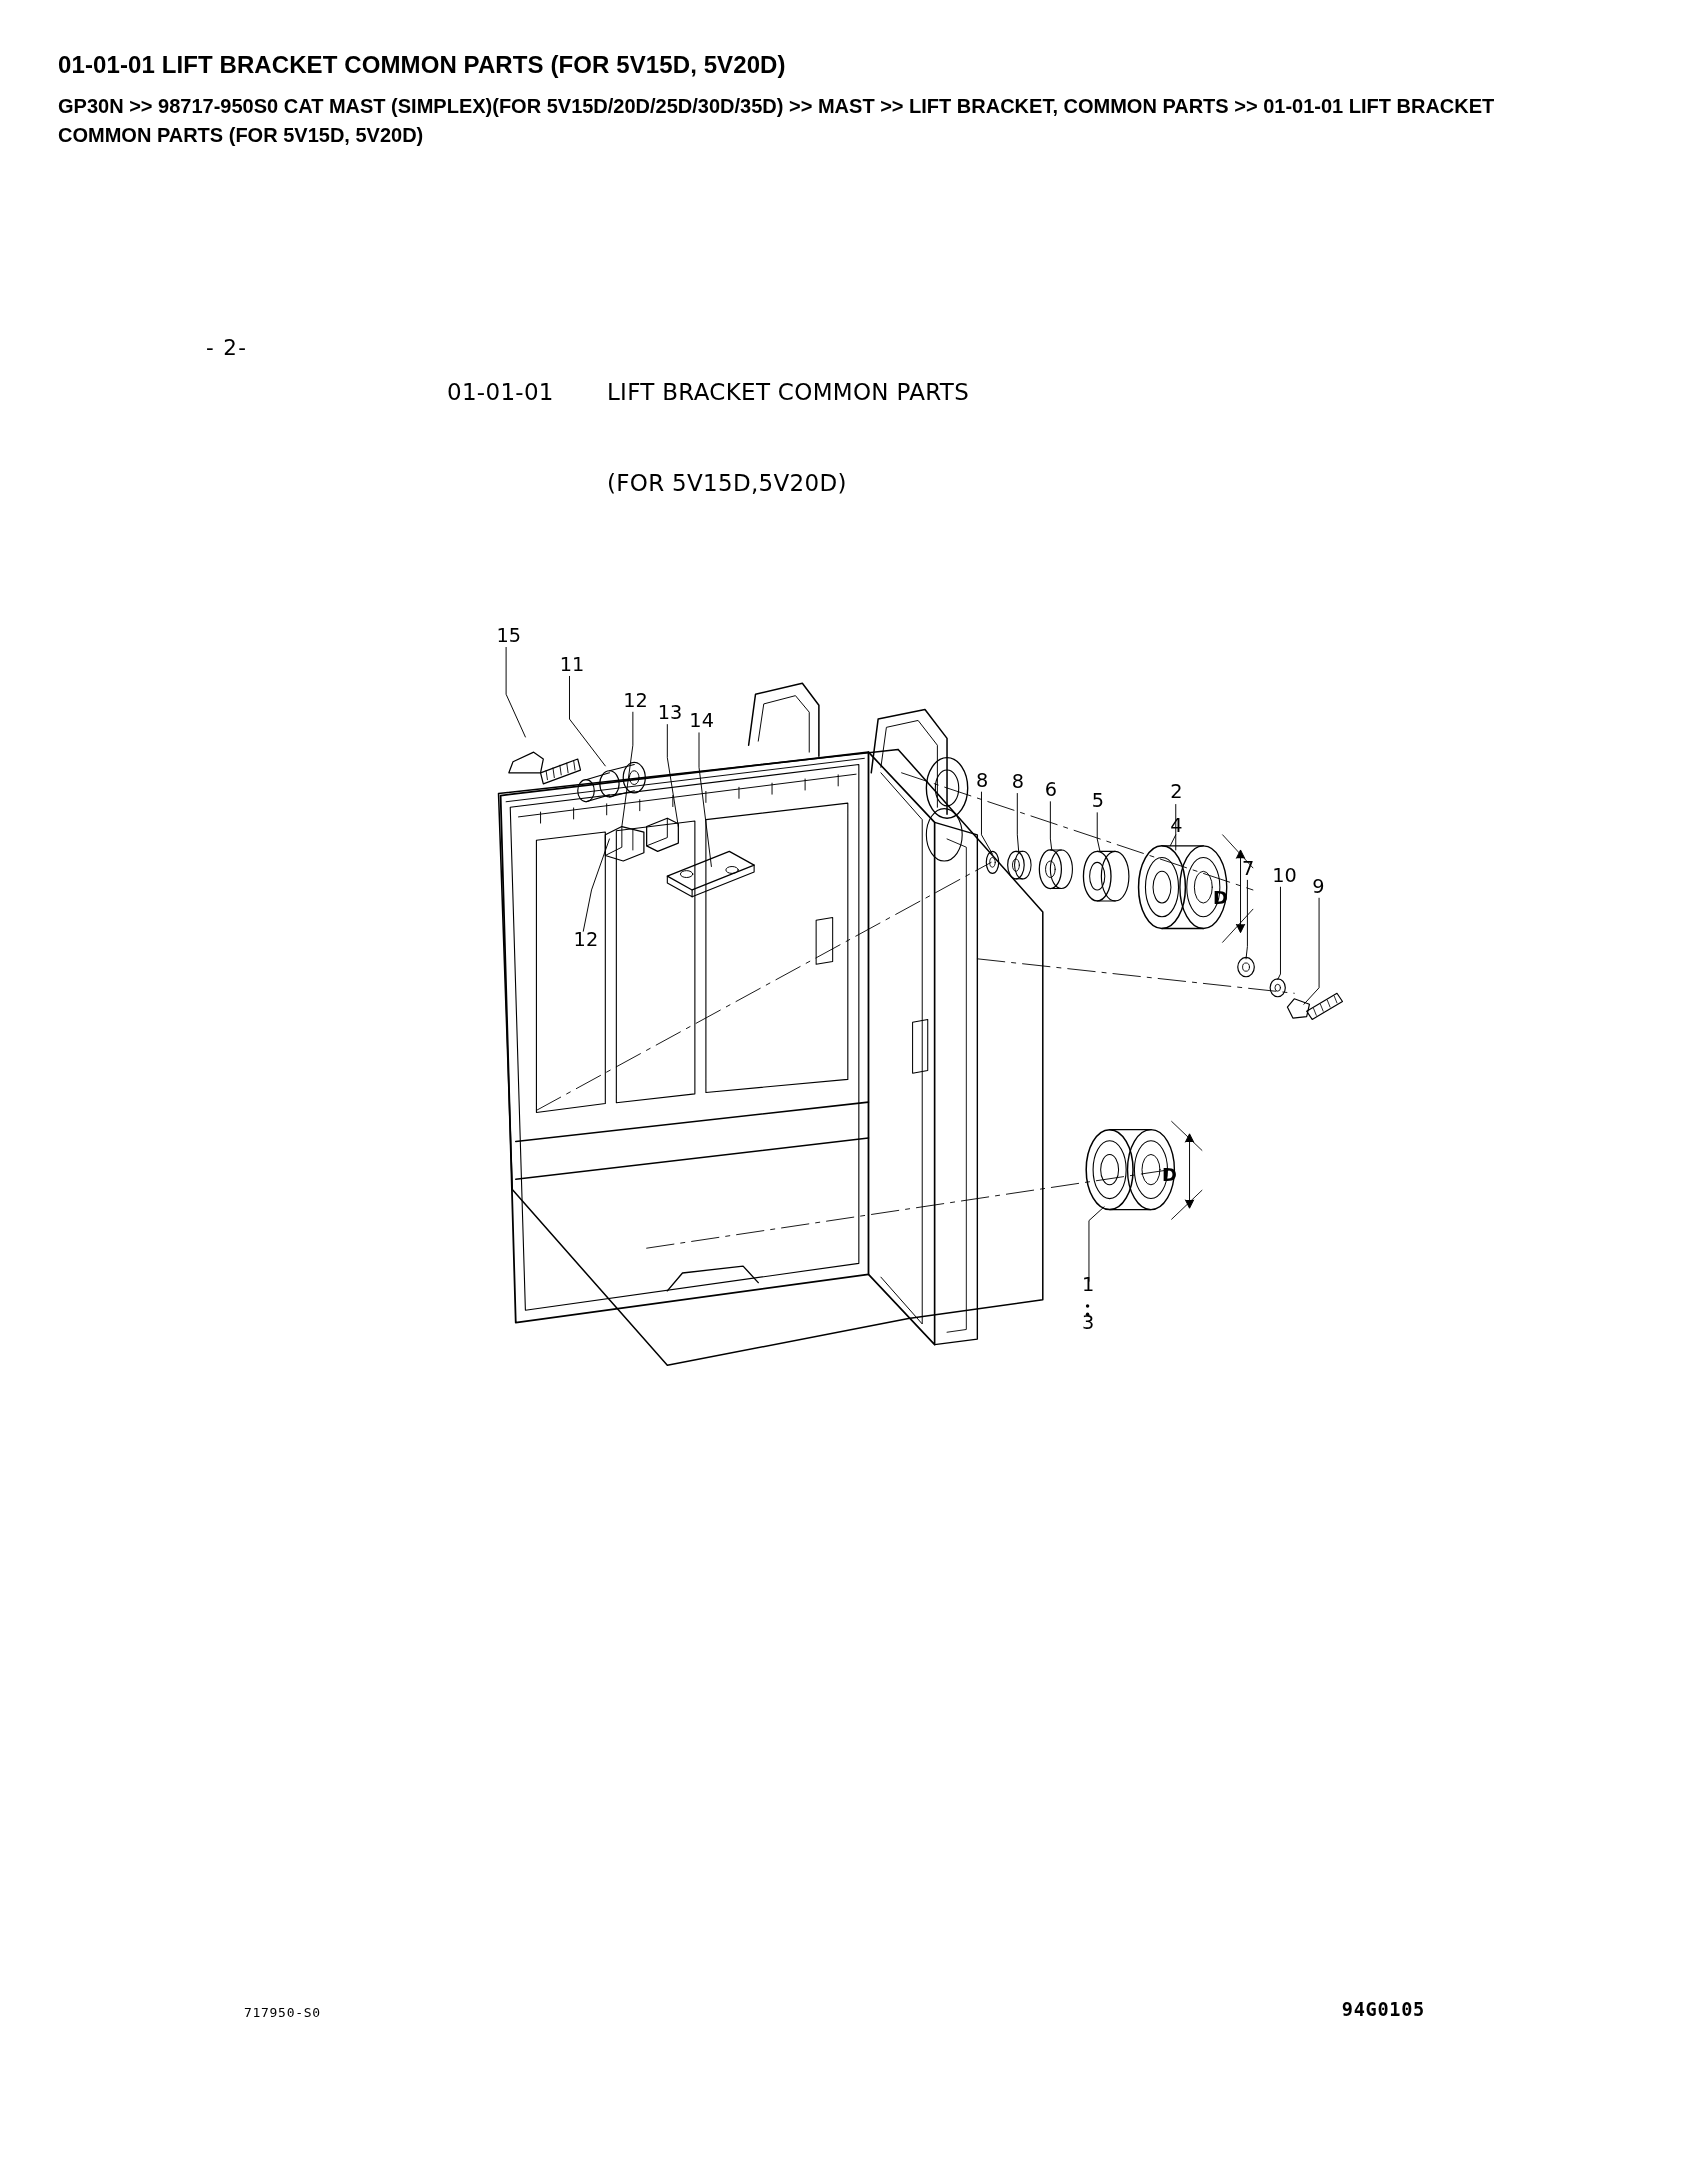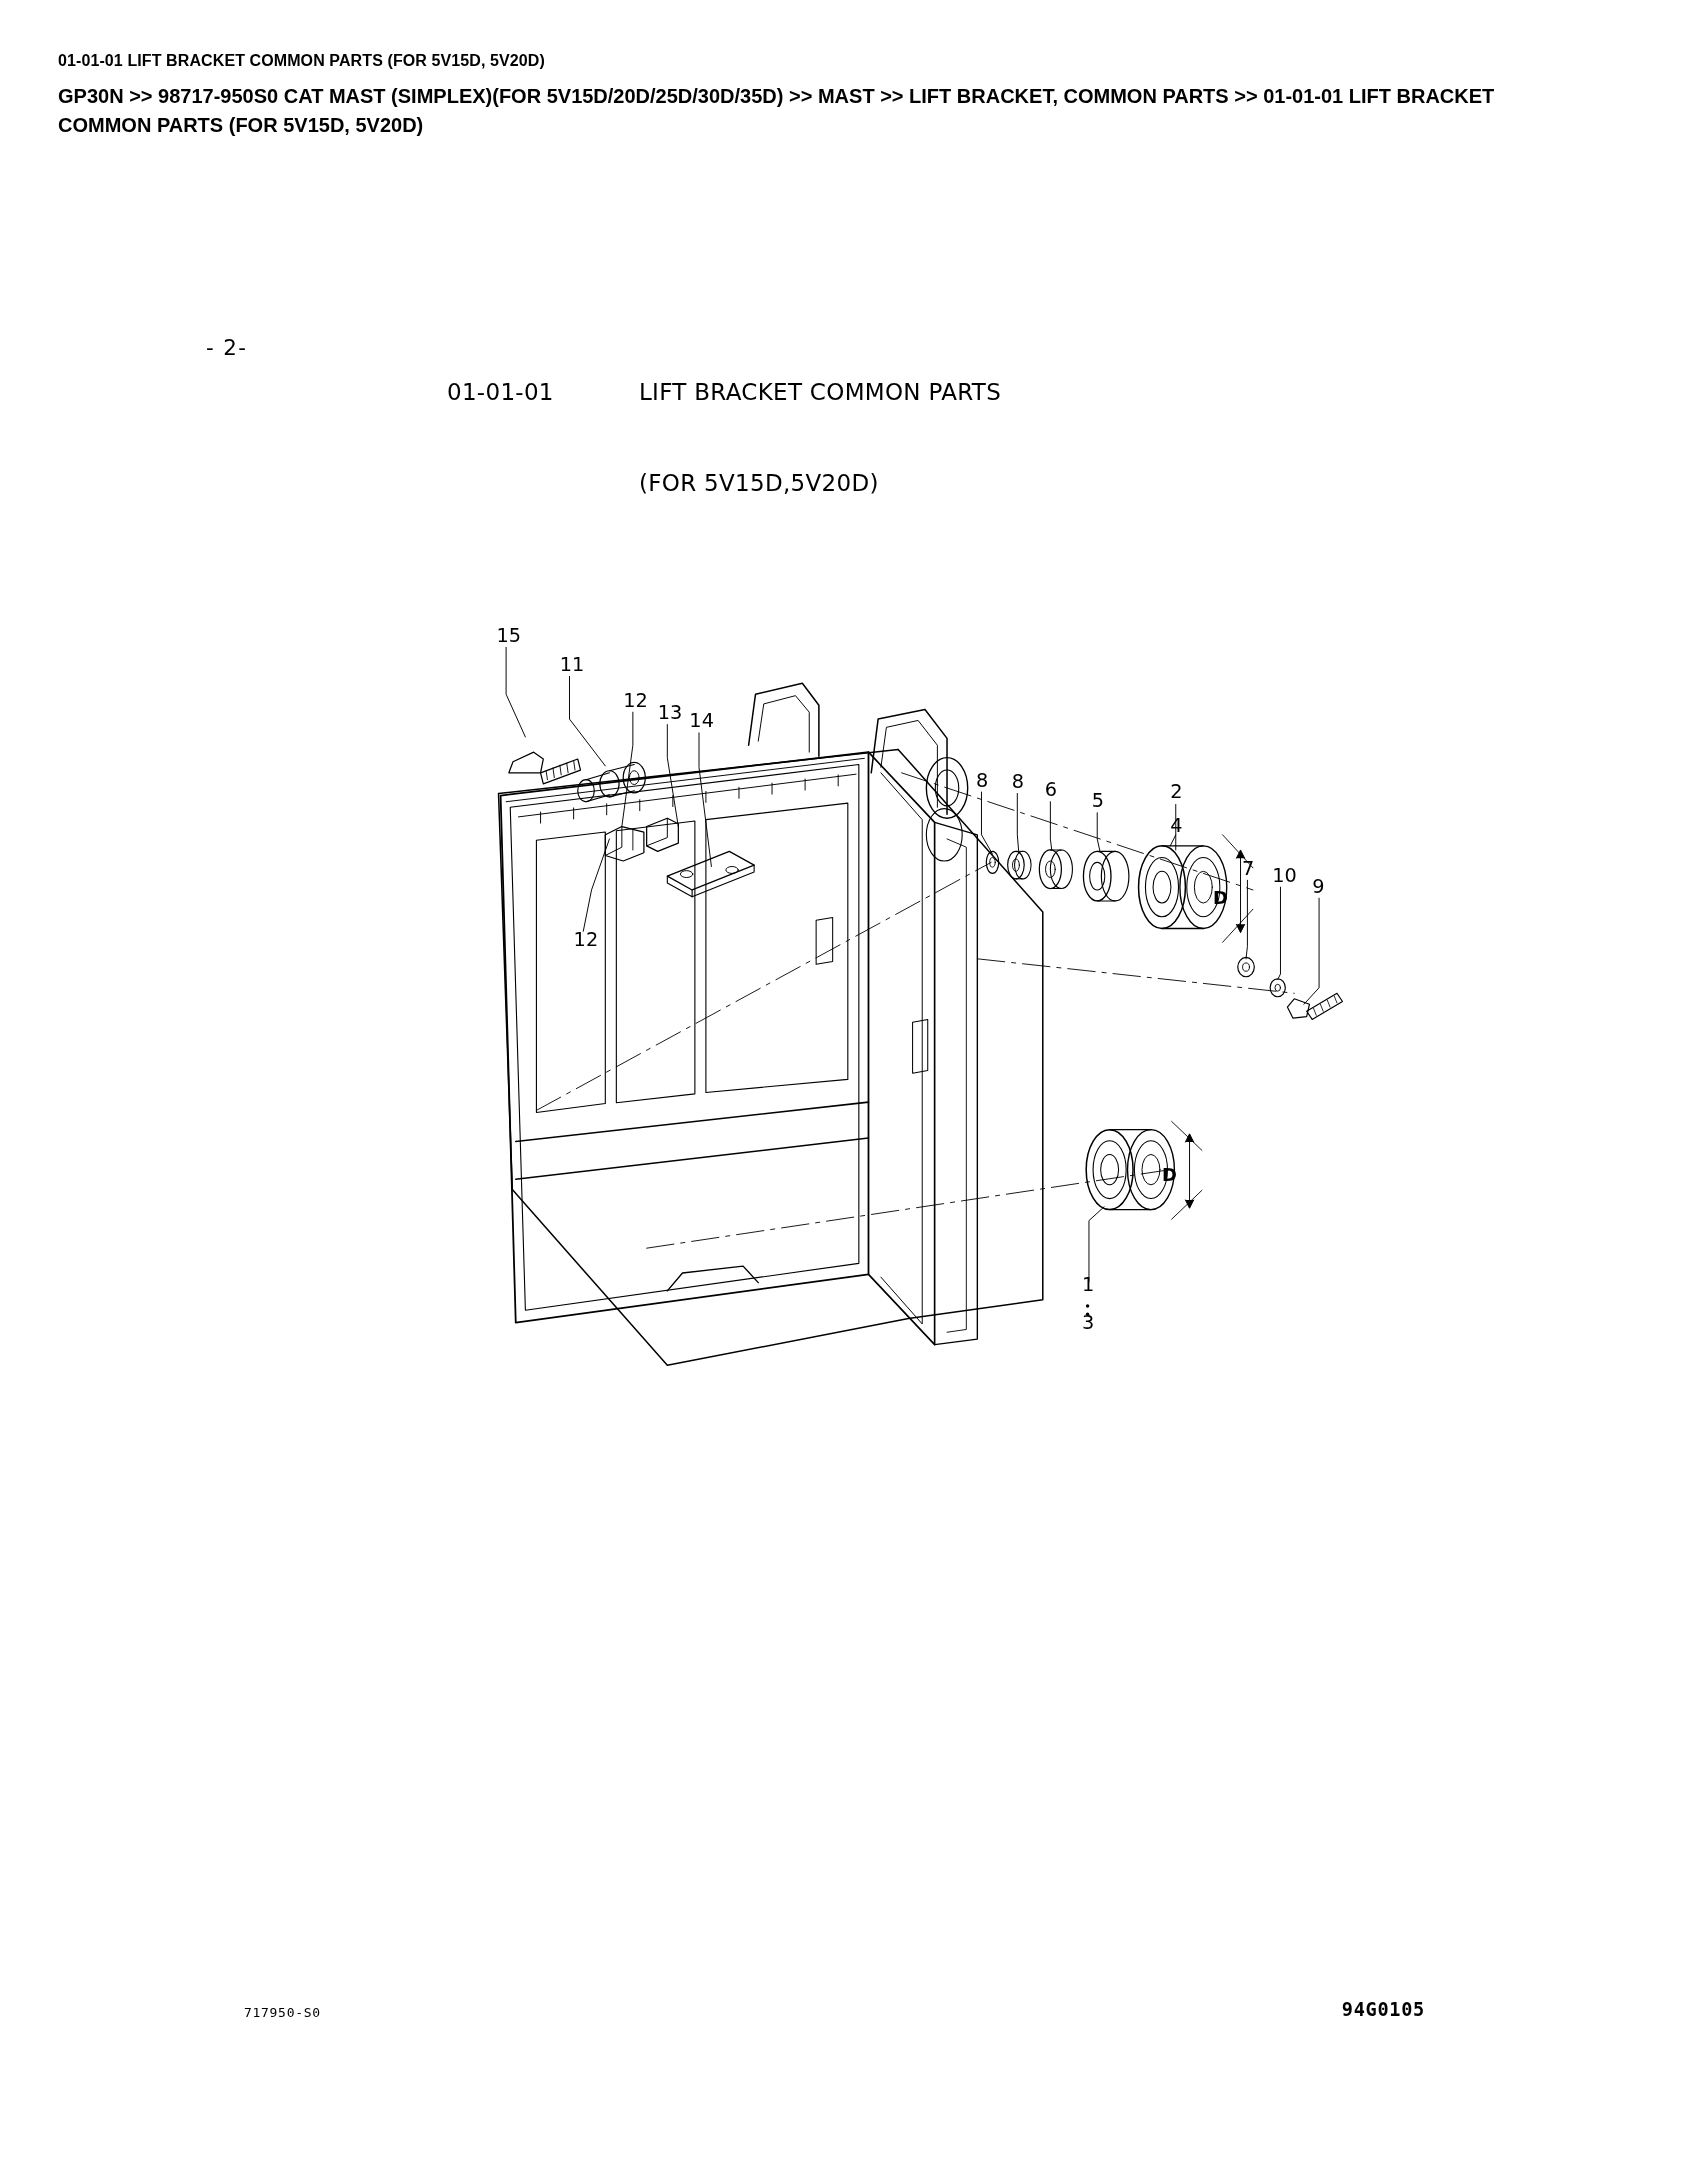--- a/index.html
+++ b/index.html
@@ -17,21 +17,21 @@
   }
 
   
   .doc-header {
     position: absolute;
     left: 58px;
     top: 51px;
     width: 1551px;
   }
   .doc-title {
-    font-size: 16px;
+    font-size: 24px;
     font-weight: bold;
     letter-spacing: 0.1px;
     line-height: 1.2;
   }
   .breadcrumb {
     margin-top: 12px;
     font-size: 20px;
     font-weight: bold;
     line-height: 1.45;
     max-width: 1495px;
@@ -53,21 +53,20 @@
     left: 324px;
     top: 83px;
     font-family: "DejaVu Sans", sans-serif;
     font-size: 23px;
     line-height: 1.32;
     letter-spacing: 0.3px;
     white-space: pre;
   }
   .fig-caption .cap-row {
     display: flex;
-    gap: 32px;
   }
   .fig-caption .cap-code {
     width: 160px;
     flex: none;
   }
   .page-num {
     position: absolute;
     left: 83px;
     top: 102px;
     font-family: "DejaVu Sans", sans-serif;

